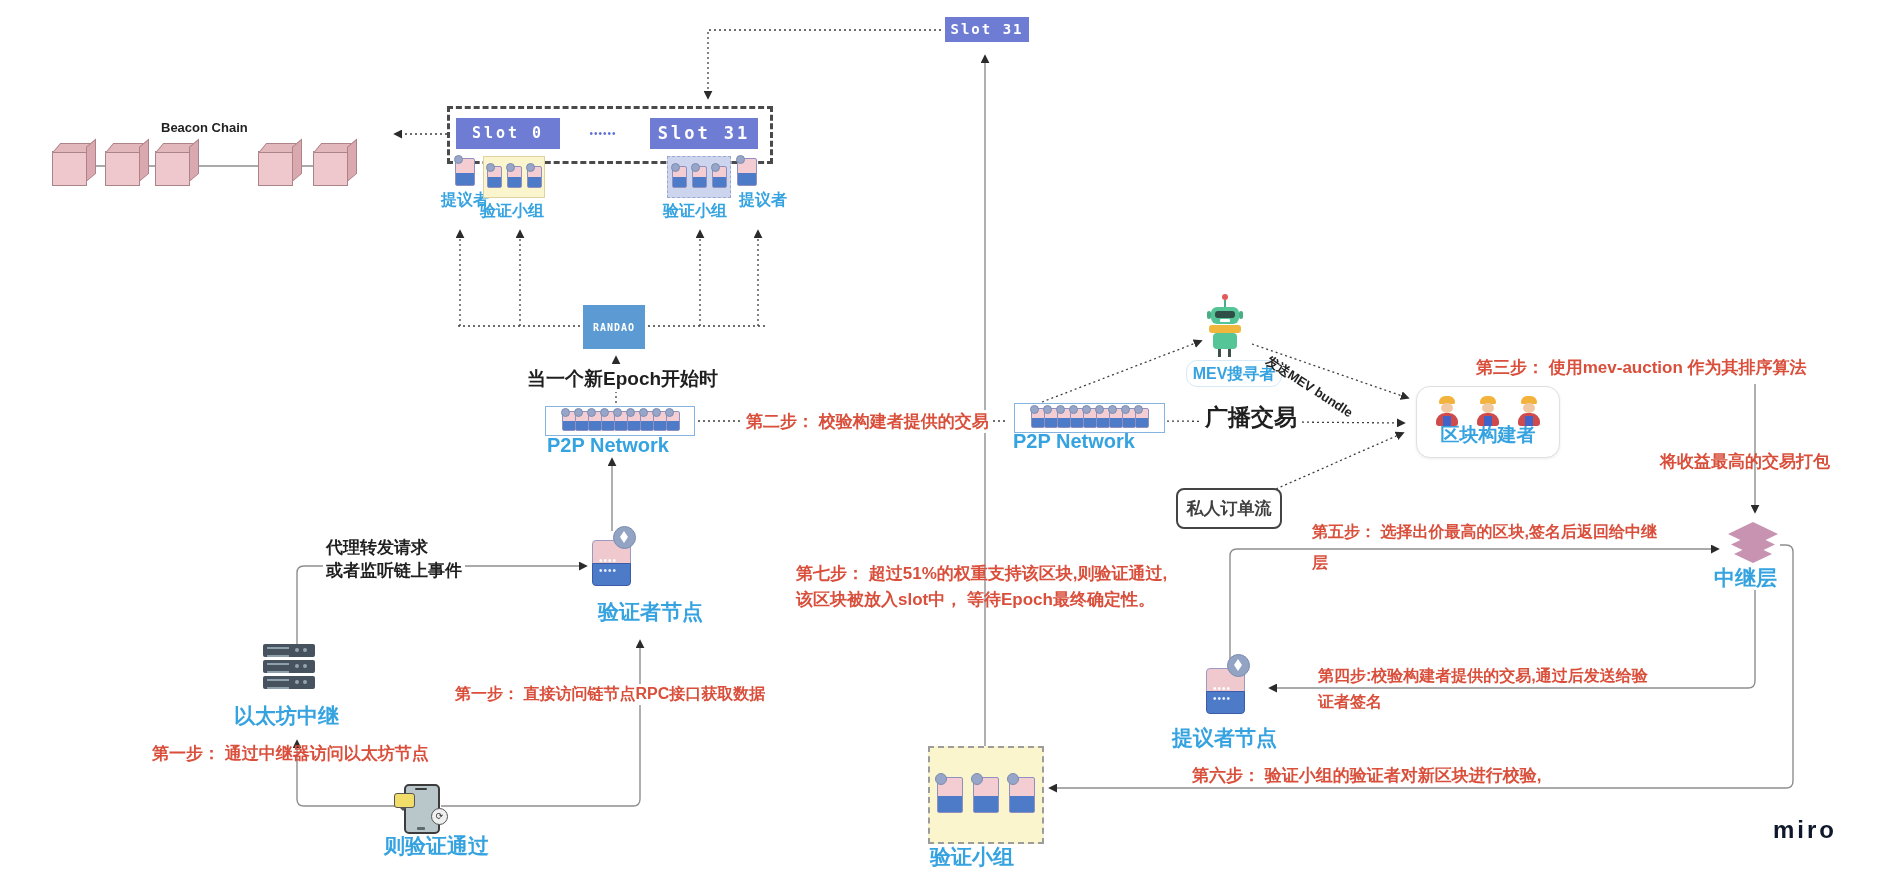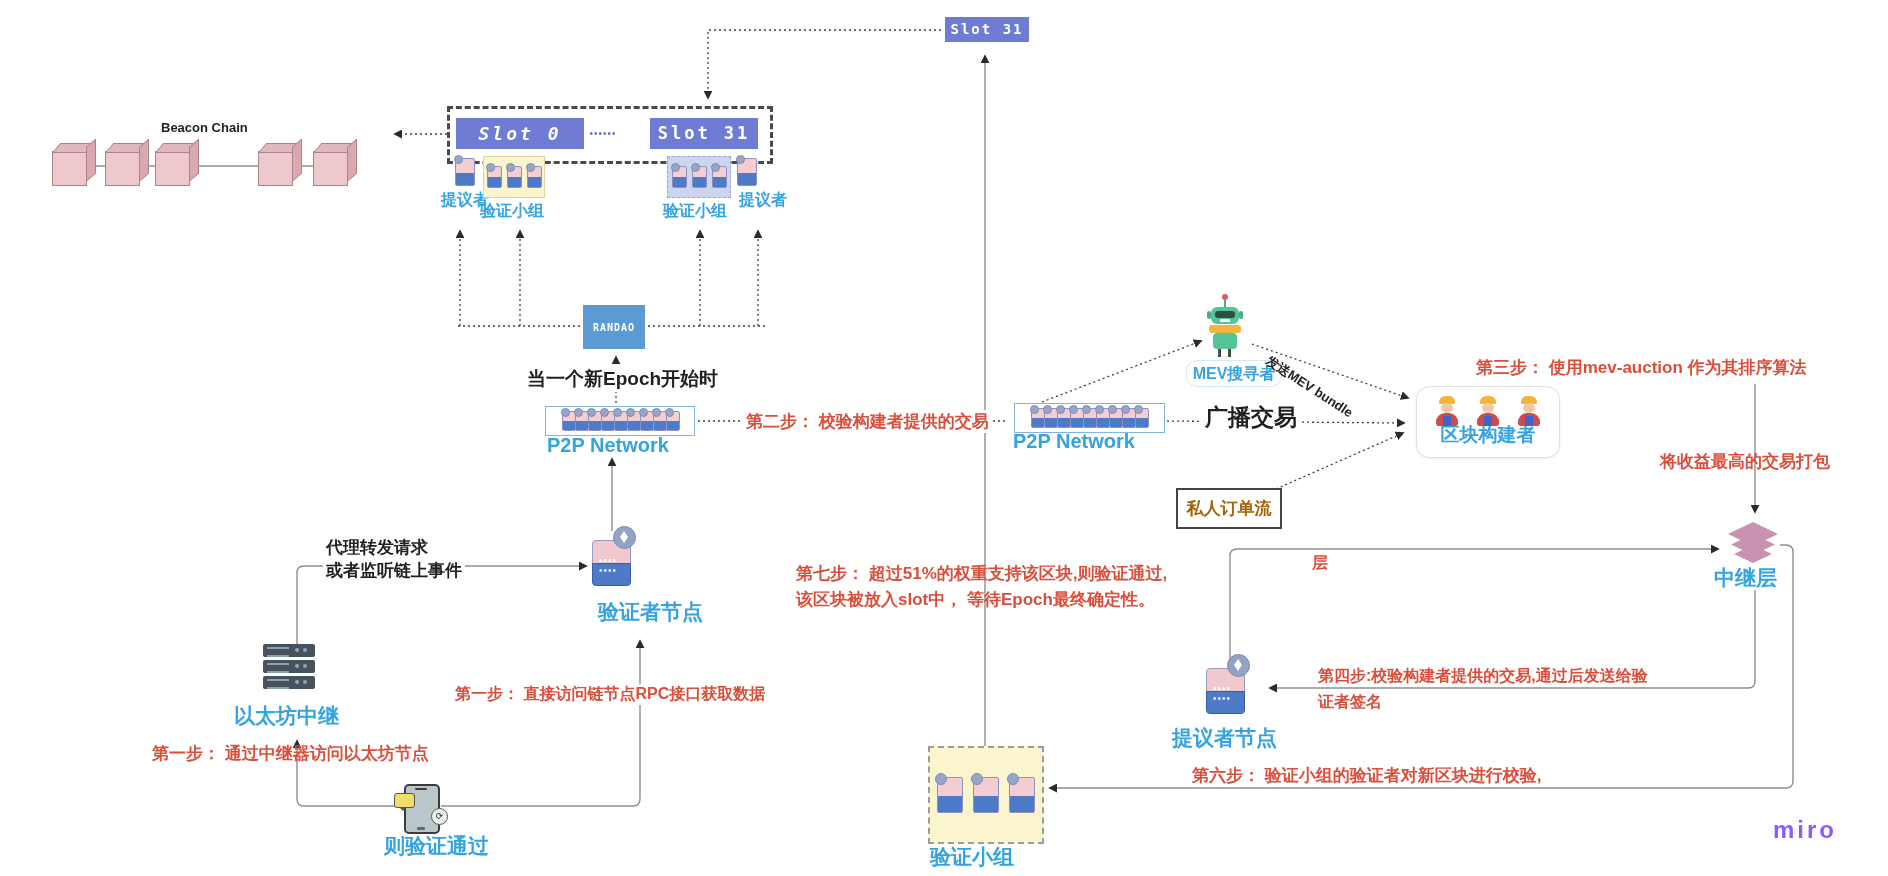--- a/index.html
+++ b/index.html
@@ -7,21 +7,21 @@
          font-family:"Liberation Sans","DejaVu Sans",sans-serif;}
   .abs{position:absolute;}
   .wires{position:absolute;left:0;top:0;}
 
   
   .lbl{position:absolute;color:#35a3e0;font-weight:bold;white-space:nowrap;}
   .red{position:absolute;color:#d94f3b;font-weight:bold;font-size:17px;white-space:nowrap;}
   .note{position:absolute;color:#1f1f1f;font-weight:bold;white-space:nowrap;background:#fff;padding:0 3px;}
   .slotbox{position:absolute;background:#6e7cd4;color:#fff;text-align:center;
            font-family:"DejaVu Sans Mono",monospace;font-weight:bold;letter-spacing:3px;}
-  .wm{position:absolute;color:#8b5cf6;font-weight:bold;font-size:24px;letter-spacing:3px;}
+  .wm{position:absolute;color:#0f172a;font-weight:bold;font-size:24px;letter-spacing:3px;}
 
   
   .cube{position:absolute;width:33px;height:33px;background:#eec8cc;border:1px solid #ab8389;}
   .cube::before{content:"";position:absolute;left:-1px;top:-9px;width:33px;height:8px;background:#e3b8bd;
                 border:1px solid #ab8389;transform:skewX(-40deg);transform-origin:0 100%;}
   .cube::after{content:"";position:absolute;top:-5px;right:-10px;width:8px;height:33px;background:#d9a9af;
                border:1px solid #ab8389;transform:skewY(-40deg);transform-origin:0 0;}
 
   
   .msrv{position:relative;background:linear-gradient(#f3cdd2 0 52%,#4d7bc8 52% 100%);
@@ -92,22 +92,22 @@
   .bubble{position:absolute;left:-12px;top:7px;width:19px;height:13px;background:#f3dd6a;border:1px solid #555;border-radius:3px;}
   .bubble::after{content:"";position:absolute;left:4px;bottom:-4px;width:0;height:0;
                  border-left:4px solid transparent;border-right:4px solid transparent;border-top:4px solid #555;}
   .gearc{position:absolute;right:-10px;top:22px;width:15px;height:15px;background:#efefef;border:1px solid #555;
          border-radius:50%;font-size:9px;line-height:15px;text-align:center;color:#333;}
 
   .mevlabel{position:absolute;background:#fff;border:1px solid #d5e8f8;border-radius:11px;
             color:#35a3e0;font-weight:bold;font-size:16px;text-align:center;}
   .builderbox{position:absolute;background:#fff;border:1px solid #e0e0e0;border-radius:14px;
               box-shadow:0 1px 3px rgba(0,0,0,.08);}
-  .pflow{position:absolute;border:2px solid #444;border-radius:0;background:#fff;
-         color:#a16207;font-weight:bold;font-size:17px;display:flex;align-items:center;justify-content:center;}
+  .pflow{position:absolute;border:2px solid #444;border-radius:8px;background:#fff;
+         color:#404040;font-weight:bold;font-size:17px;display:flex;align-items:center;justify-content:center;}
 </style>
 </head>
 <body>
 
 <div class="board">
 
   <svg class="wires" width="1888" height="876">
     <defs>
       <marker id="ma" viewBox="0 0 10 10" refX="8" refY="5" markerWidth="9" markerHeight="9" orient="auto" markerUnits="userSpaceOnUse">
         <path d="M0,0 L10,5 L0,10 z" fill="#2b2b2b"></path>
@@ -143,21 +143,21 @@
   </svg>
 
   <div class="note" style="left:158px;top:120px;font-size:13px;background:transparent;">Beacon Chain</div>
   <div class="cube" style="left:52px;top:151px;"></div>
   <div class="cube" style="left:105px;top:151px;"></div>
   <div class="cube" style="left:155px;top:151px;"></div>
   <div class="cube" style="left:258px;top:151px;"></div>
   <div class="cube" style="left:313px;top:151px;"></div>
 
   <div class="abs" style="left:447px;top:106px;width:320px;height:52px;border:3px dashed #4a4a4a;"></div>
-  <div class="slotbox" style="left:456px;top:118px;width:128px;height:31px;line-height:31px;font-size:18px;font-style:italic;">Slot 0</div>
+  <div class="slotbox" style="left:456px;top:118px;width:104px;height:31px;line-height:31px;font-size:15px;">Slot 0</div>
   <div class="abs" style="left:580px;top:120px;width:46px;height:28px;line-height:28px;text-align:center;color:#5b6fd6;font-size:10px;letter-spacing:1px;">••••••</div>
   <div class="slotbox" style="left:650px;top:118px;width:108px;height:31px;line-height:31px;font-size:17px;">Slot 31</div>
   <div class="slotbox" style="left:945px;top:17px;width:84px;height:25px;line-height:25px;font-size:14px;letter-spacing:2px;">Slot 31</div>
 
   <div class="abs" style="left:455px;top:158px;">
     <i class="msrv msrv-m" style="display:block;"></i>
   </div>
   <div class="lbl" style="left:441px;top:190px;font-size:16px;">提议者</div>
   <div class="gbox" style="left:483px;top:156px;width:60px;height:40px;background:#faf5cd;border:1px solid #ded3a0;">
     <i class="msrv msrv-c"></i>
@@ -252,20 +252,21 @@
       <i class="l2"></i>
       <i class="l3"></i>
   </div>
   <div class="lbl" style="left:1714px;top:564px;font-size:21px;">中继层</div>
   <div class="red" style="left:1660px;top:450px;">将收益最高的交易打包</div>
 
   <div class="red" style="left:742px;top:410px;background:#fff;padding:0 4px;">第二步： 校验构建者提供的交易</div>
   <div class="red" style="left:1318px;top:666px;font-size:16px;">第四步:校验构建者提供的交易,通过后发送给验</div>
   <div class="red" style="left:1476px;top:356px;">第三步： 使用mev-auction 作为其排序算法</div>
   <div class="red" style="left:1318px;top:692px;font-size:16px;">证者签名</div>
+  <div class="red" style="left:1312px;top:522px;font-size:16px;">第五步： 选择出价最高的区块,签名后返回给中继</div>
   <div class="red" style="left:1312px;top:553px;font-size:16px;">层</div>
   <div class="red" style="left:1192px;top:764px;">第六步： 验证小组的验证者对新区块进行校验,</div>
   <div class="red" style="left:796px;top:562px;">第七步： 超过51%的权重支持该区块,则验证通过,</div>
   <div class="red" style="left:452px;top:684px;font-size:16px;background:#fff;padding:0 3px;">第一步： 直接访问链节点RPC接口获取数据</div>
   <div class="red" style="left:796px;top:588px;">该区块被放入slot中， 等待Epoch最终确定性。</div>
   <div class="red" style="left:152px;top:742px;">第一步： 通过中继器访问以太坊节点</div>
 
   <div class="node" style="left:590px;top:532px;">
     <span class="ntop"></span>
       <span class="nbot"></span>

